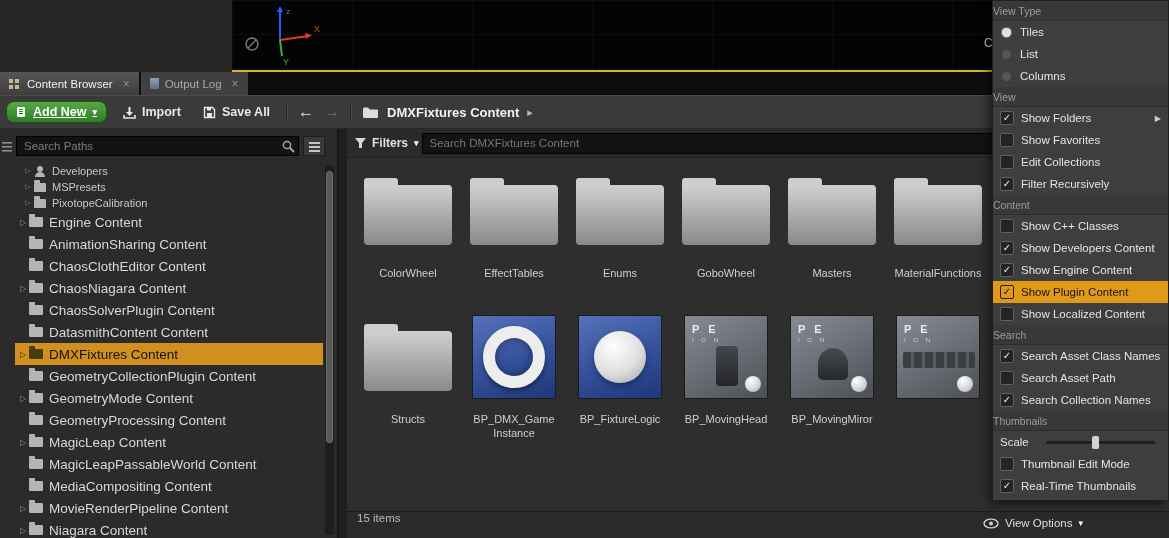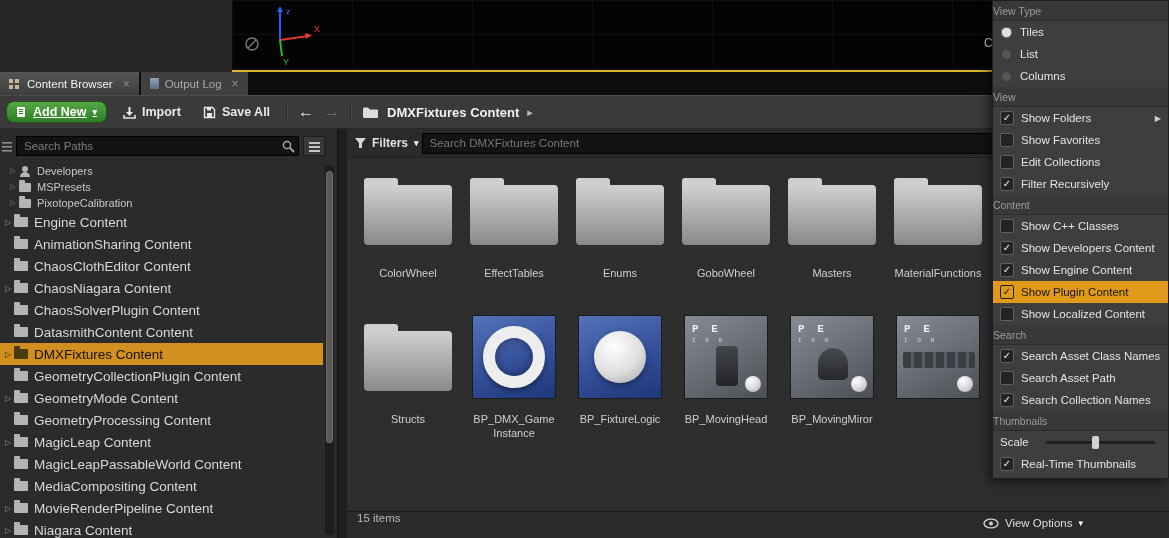--- a/index.html
+++ b/index.html
@@ -49,21 +49,21 @@
   #sources-toggle{position:absolute;left:2px;top:10px;cursor:pointer;}
   #search-paths-row{position:absolute;left:16px;top:7px;right:12px;height:20px;display:flex;gap:4px;}
   #search-paths-wrap{position:relative;flex:1;}
   #search-paths-input{width:100%;height:20px;box-sizing:border-box;background:#121212;border:1px solid #000;
       color:#cfcfcf;font-size:11.5px;padding:0 22px 0 7px;outline:none;font-family:inherit;}
   #search-paths-input::placeholder{color:#7d7d7d;}
   .mag-icon{position:absolute;right:4px;top:3px;}
   #paths-view-btn{width:22px;height:20px;background:#3a3a3a;border:1px solid #1d1d1d;display:flex;
       align-items:center;justify-content:center;cursor:pointer;box-sizing:border-box;}
 
-  #folder-tree{position:absolute;left:0;top:34px;right:14px;bottom:0;overflow:hidden;}
+  #folder-tree{position:absolute;left:0;top:34px;right:14px;bottom:0;overflow:hidden;padding-left:15px;}
   .trow{display:flex;align-items:center;height:22px;padding-left:2px;cursor:pointer;}
   .trow.small{height:16px;padding-left:7px;}
   .tarrow{width:12px;color:#8b8b8b;font-size:8px;flex:none;text-align:center;}
   .trow.small .tarrow{font-size:7px;}
   .ticon{flex:none;margin-right:6px;}
   .ticon.folder{width:14px;height:10px;background:#b4b4b4;border-radius:1px;position:relative;}
   .ticon.folder::before{content:"";position:absolute;top:-3px;left:0;width:6px;height:3px;background:#b4b4b4;border-radius:1px 1px 0 0;}
   .trow.small .ticon.folder{width:12px;height:9px;}
   .ticon.user{width:12px;height:11px;position:relative;}
   .ticon.user::before{content:"";position:absolute;left:3px;top:0;width:6px;height:6px;border-radius:50%;background:#b4b4b4;}
@@ -95,21 +95,21 @@
   .thumb-area{height:92px;width:106px;display:flex;align-items:center;justify-content:center;}
   .fthumb{width:88px;height:60px;background:linear-gradient(#d0d0d0,#898989);border-radius:4px;position:relative;margin-top:8px;}
   .fthumb::before{content:"";position:absolute;top:-7px;left:0;width:34px;height:10px;
       background:#cecece;border-radius:3px 3px 0 0;}
   .athumb{width:84px;height:84px;position:relative;overflow:hidden;border:1px solid #1c1c1c;box-sizing:border-box;}
   .athumb.ring,.athumb.sphere{background:linear-gradient(160deg,#5472b8 0%,#34509b 55%,#1d3778 100%);}
   .ring-shape{position:absolute;inset:0;margin:auto;width:38px;height:38px;border:12px solid #ededed;
       border-radius:50%;box-shadow:inset 0 0 8px rgba(0,0,0,.45),0 3px 5px rgba(0,0,0,.4);}
   .sphere-shape{position:absolute;inset:0;margin:auto;width:52px;height:52px;border-radius:50%;
       background:radial-gradient(circle at 38% 30%,#ffffff,#dedede 55%,#9fa0a2);box-shadow:0 3px 6px rgba(0,0,0,.35);}
-  .athumb.photo{background:linear-gradient(150deg,#868b93 0%,#6d727a 45%,#4b4f55 100%);font-family:Liberation Mono, monospace;}
+  .athumb.photo{background:linear-gradient(150deg,#868b93 0%,#6d727a 45%,#4b4f55 100%);}
   .wm{position:absolute;top:7px;left:7px;}
   .wm1{font-size:11px;letter-spacing:3px;font-weight:bold;color:#ececec;}
   .wm2{font-size:6px;letter-spacing:3px;margin-top:2px;color:#d2d2d2;}
   .ball{position:absolute;right:6px;bottom:6px;width:16px;height:16px;border-radius:50%;
       background:radial-gradient(circle at 35% 30%,#fff,#d2d2d2 60%,#999);}
   .device{position:absolute;}
   .device.head{left:31px;top:30px;width:22px;height:40px;background:linear-gradient(#43464c,#232529);border-radius:4px;}
   .device.mirror{left:27px;top:32px;width:30px;height:32px;background:linear-gradient(#484b51,#26282c);border-radius:50% 50% 5px 5px;}
   .device.bar{left:6px;top:36px;width:72px;height:16px;border-radius:2px;
       background:repeating-linear-gradient(90deg,#3a3d42 0 8px,#575a60 8px 11px);}
@@ -532,16 +532,20 @@
       <span class="milabel">Search Collection Names</span>
     </div>
     <div class="mhead">Thumbnails</div>
     <div class="mi">
       <span class="milabel">Scale</span>
       <span class="slider-track">
         <span class="slider-handle" style="left: 42%;"></span>
       </span>
     </div>
     <div class="mi">
+      <span class="cb"></span>
+      <span class="milabel">Thumbnail Edit Mode</span>
+    </div>
+    <div class="mi">
       <span class="cb on">✓</span>
       <span class="milabel">Real-Time Thumbnails</span>
     </div>
   </div>
 
 </body></html>

